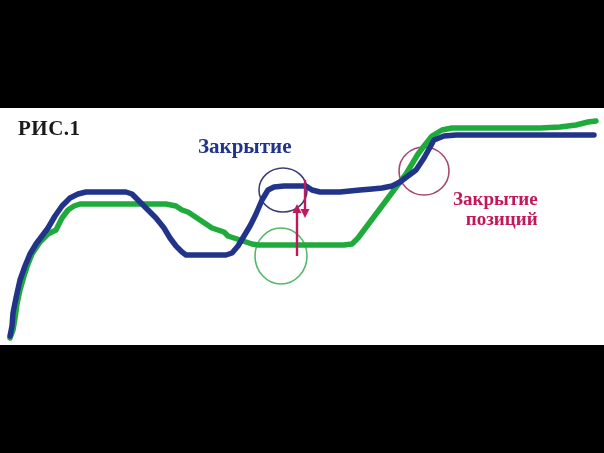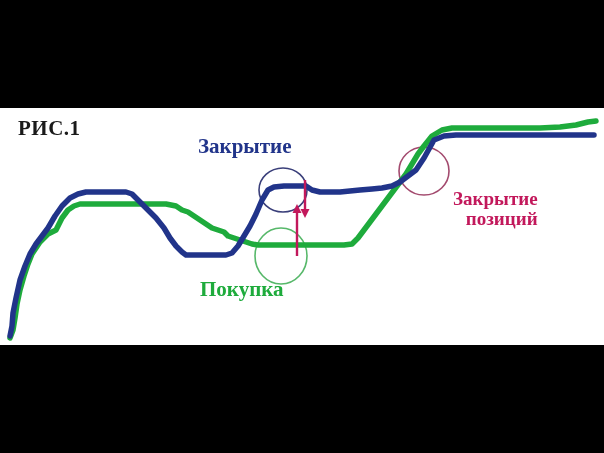--- a/index.html
+++ b/index.html
@@ -111,18 +111,17 @@
       <g id="g-arrow-up">
         <line id="a-up-shaft" stroke-width="2.4" x1="297" y1="148" x2="297" y2="105" stroke="#c2185b"></line>
         <polygon id="a-up-head" points="297,96 292.5,105 301.5,105" fill="#c2185b"></polygon>
       </g>
     </svg>
 
     <div class="fig-label" id="figure-title">РИС.1</div>
 
     <div class="annotation" id="label-sell" style="color: rgb(33, 52, 138);">Закрытие</div>
 
-    <div class="annotation" id="label-buy" style="color: rgb(30, 171, 60);">Покупка</div>
 
     <div class="annotation" id="label-close" style="color: rgb(194, 24, 91); margin-left: 44px;"><span class="line1">Закрытие</span><span class="line2">позиций</span></div>
 
   </div>
 </div>
 
 </body></html>

